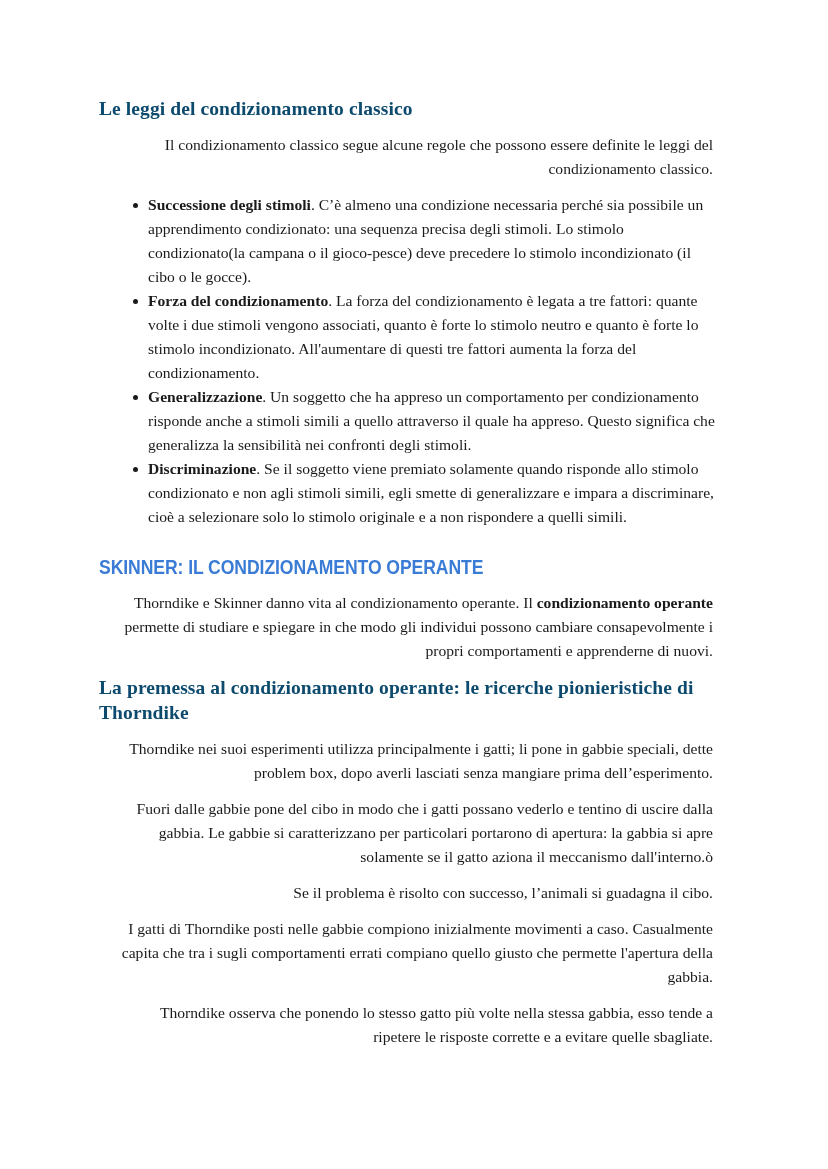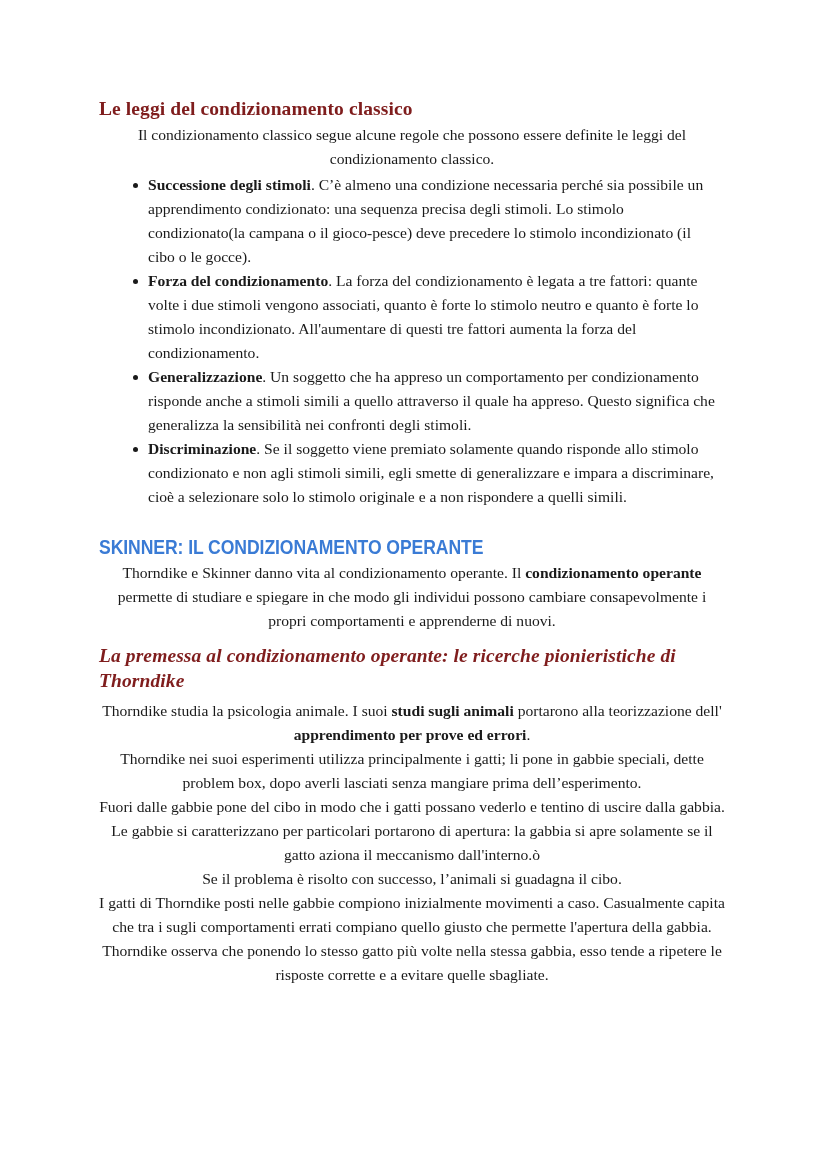--- a/index.html
+++ b/index.html
@@ -27,48 +27,47 @@
     top: 96px;
     width: 626px;
   }
 
   
   .h-serif-blue {
     font-family: "Liberation Serif", "DejaVu Serif", serif;
     font-weight: bold;
     font-size: 19.5px;
     line-height: 25px;
-    color: #7f1d1d;
+    color: #0c4a6e;
     margin: 0 0 2px 0;
     letter-spacing: 0.1px;
   }
   .h-serif-blue.second {
     margin-top: 10px;
     margin-bottom: 6px;
-    font-style: italic;
   }
   .h-sans-blue {
     font-family: "Liberation Sans Narrow", "Liberation Sans", "DejaVu Sans", sans-serif;
     font-weight: bold;
     font-size: 20px;
     line-height: 24px;
     color: #3a7bd5;
     margin: 0 0 2px 0;
     transform: scaleX(0.88);
     transform-origin: left center;
     letter-spacing: -0.1px;
     white-space: nowrap;
   }
 
   
   p.body {
     font-size: 15.6px;
     line-height: 24px;
-    margin: 0;
-    text-align: center;
+    margin: 12px;
+    text-align: right;
     color: #1a1a1a;
   }
   .gap-before-skinner { height: 26px; }
 
   b, strong { font-weight: bold; }
 
   
   ul.bullets {
     list-style: none;
     margin: 2px 4px 0 0;
@@ -124,23 +123,20 @@
     <div class="gap-before-skinner"></div>
 
     <h2 class="h-sans-blue">SKINNER: IL CONDIZIONAMENTO OPERANTE</h2>
 
     <p class="body">
       <span>Thorndike e Skinner danno vita al condizionamento operante. Il </span><strong>condizionamento operante</strong><span> permette di studiare e spiegare in che modo gli individui possono cambiare consapevolmente i propri comportamenti e apprenderne di nuovi.</span>
     </p>
 
     <h3 class="h-serif-blue second">La premessa al condizionamento operante: le ricerche pionieristiche di Thorndike</h3>
 
-    <p class="body">
-      <span>Thorndike studia la psicologia animale. I suoi </span><strong>studi sugli animali</strong><span> portarono alla teorizzazione dell' </span><strong>apprendimento per prove ed errori</strong><span>.</span>
-    </p>
 
     <p class="body">Thorndike nei suoi esperimenti utilizza principalmente i gatti; li pone in gabbie speciali, dette problem box, dopo averli lasciati senza mangiare prima dell’esperimento.</p>
 
     <p class="body">Fuori dalle gabbie pone del cibo in modo che i gatti possano vederlo e tentino di uscire dalla gabbia. Le gabbie si caratterizzano per particolari portarono di apertura: la gabbia si apre solamente se il gatto aziona il meccanismo dall'interno.ò</p>
 
     <p class="body">Se il problema è risolto con successo, l’animali si guadagna il cibo.</p>
 
     <p class="body">I gatti di Thorndike posti nelle gabbie compiono inizialmente movimenti a caso. Casualmente capita che tra i sugli comportamenti errati compiano quello giusto che permette l'apertura della gabbia.</p>
 
     <p class="body">Thorndike osserva che ponendo lo stesso gatto più volte nella stessa gabbia, esso tende a ripetere le risposte corrette e a evitare quelle sbagliate.</p>

